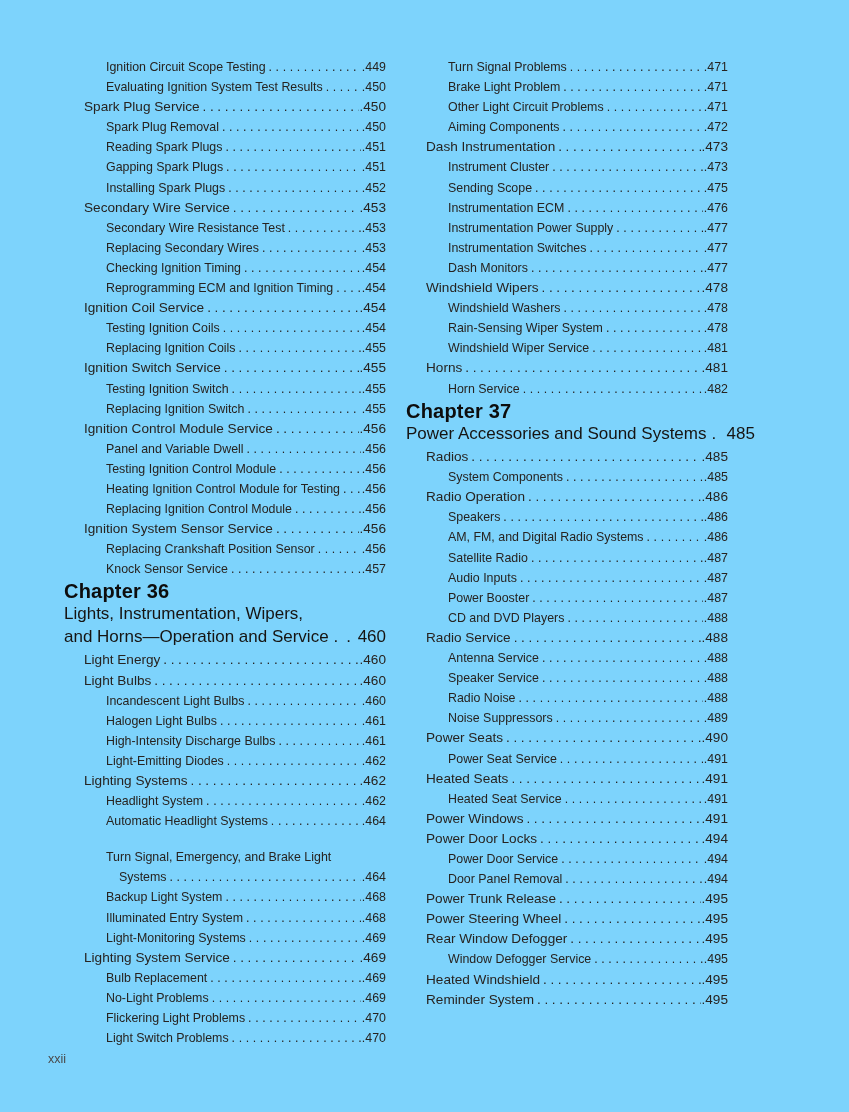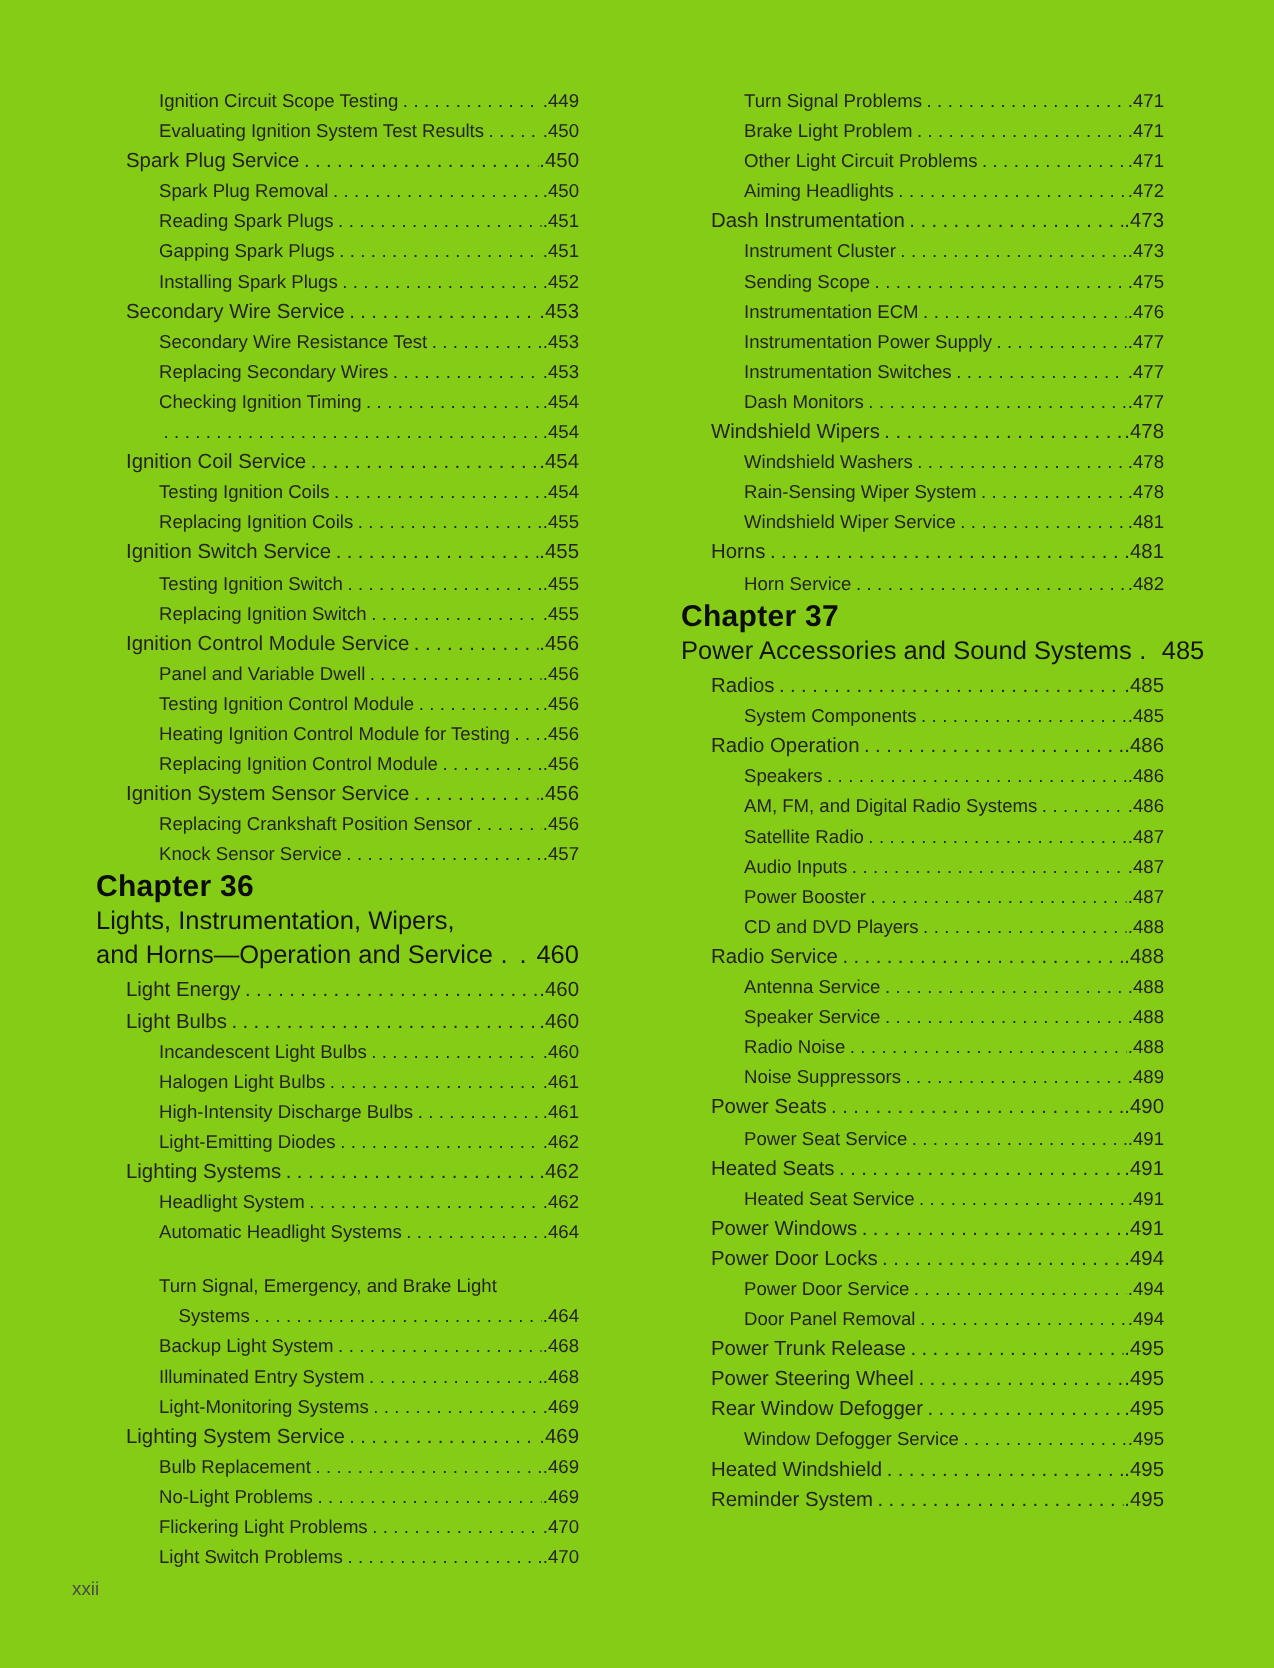--- a/index.html
+++ b/index.html
@@ -1,26 +1,26 @@
 <!DOCTYPE html>
 <html><head>
 <meta charset="utf-8">
 <style>
   html,body{margin:0;padding:0;background:#ffffff;}
   .page{
     position:relative;
     width:849px;height:1112px;
-    background:#84cc16;
+    background:#7dd3fc;
     font-family:"Liberation Sans", sans-serif;
     color:#272320;
     overflow:hidden;
   }
   .col{position:absolute;top:57px;width:322px;}
   .col-left{left:64px;}
-  .col-right{left:454px;}
+  .col-right{left:406px;}
 
   .entry{
     display:flex;align-items:baseline;
     line-height:20.1px;
     white-space:nowrap;
   }
   .entry.lvl1{font-size:13.6px;padding-left:20px;}
   .entry.lvl2{font-size:12.4px;padding-left:42px;}
   .entry .label{flex:0 0 auto;}
   .entry .leader{
@@ -122,20 +122,21 @@
         <span class="label">Replacing Secondary Wires</span>
         <span class="leader"></span>
         <span class="pagenum">453</span>
       </div>
       <div class="entry lvl2">
         <span class="label">Checking Ignition Timing</span>
         <span class="leader"></span>
         <span class="pagenum">454</span>
       </div>
       <div class="entry lvl2">
+        <span class="label">Reprogramming ECM and Ignition Timing</span>
         <span class="leader"></span>
         <span class="pagenum">454</span>
       </div>
       <div class="entry lvl1">
         <span class="label">Ignition Coil Service</span>
         <span class="leader"></span>
         <span class="pagenum">454</span>
       </div>
       <div class="entry lvl2">
         <span class="label">Testing Ignition Coils</span>
@@ -315,21 +316,21 @@
         <span class="label">Brake Light Problem</span>
         <span class="leader"></span>
         <span class="pagenum">471</span>
       </div>
       <div class="entry lvl2">
         <span class="label">Other Light Circuit Problems</span>
         <span class="leader"></span>
         <span class="pagenum">471</span>
       </div>
       <div class="entry lvl2">
-        <span class="label">Aiming Headlights</span>
+        <span class="label">Aiming Components</span>
         <span class="leader"></span>
         <span class="pagenum">472</span>
       </div>
       <div class="entry lvl1">
         <span class="label">Dash Instrumentation</span>
         <span class="leader"></span>
         <span class="pagenum">473</span>
       </div>
       <div class="entry lvl2">
         <span class="label">Instrument Cluster</span>

